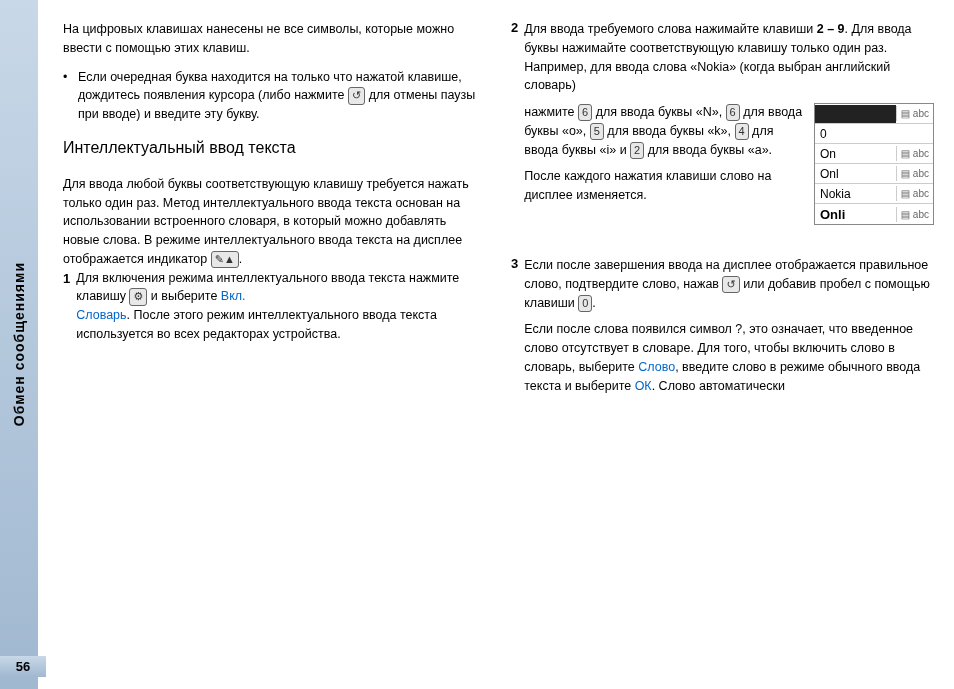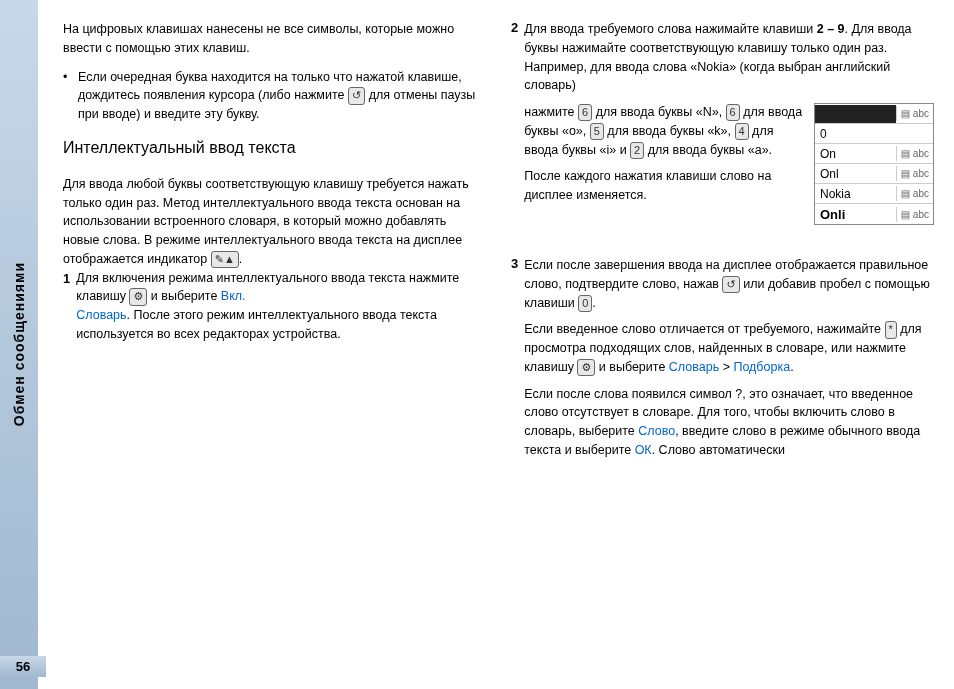--- a/index.html
+++ b/index.html
@@ -319,28 +319,20 @@
 
       <div class="step-row">
         <span class="step-num">3</span>
         <div class="step-content">
           <p class="step-text">
             Если после завершения ввода на дисплее отображается правильное слово, подтвердите
             слово, нажав <span class="key-icon">↺</span>
             или добавив пробел с помощью клавиши <span class="key-icon">0</span>.
           </p>
           <p class="step-text">
-            Если введенное слово отличается от требуемого, нажимайте
-            <span class="key-icon">*</span>
-            для просмотра подходящих слов, найденных в словаре, или нажмите клавишу
-            <span class="key-icon">⚙</span>
-            и выберите <a class="link-blue" href="#">Словарь</a>
-            &gt; <a class="link-blue" href="#">Подборка</a>.
-          </p>
-          <p class="step-text">
             Если после слова появился символ ?, это означает, что введенное слово отсутствует в словаре. Для
             того, чтобы включить слово в словарь, выберите
             <a class="link-blue" href="#">Слово</a>,
             введите слово в режиме обычного ввода текста и выберите
             <a class="link-blue" href="#">ОК</a>. Слово автоматически
           </p>
         </div>
       </div>
 
     </div>

